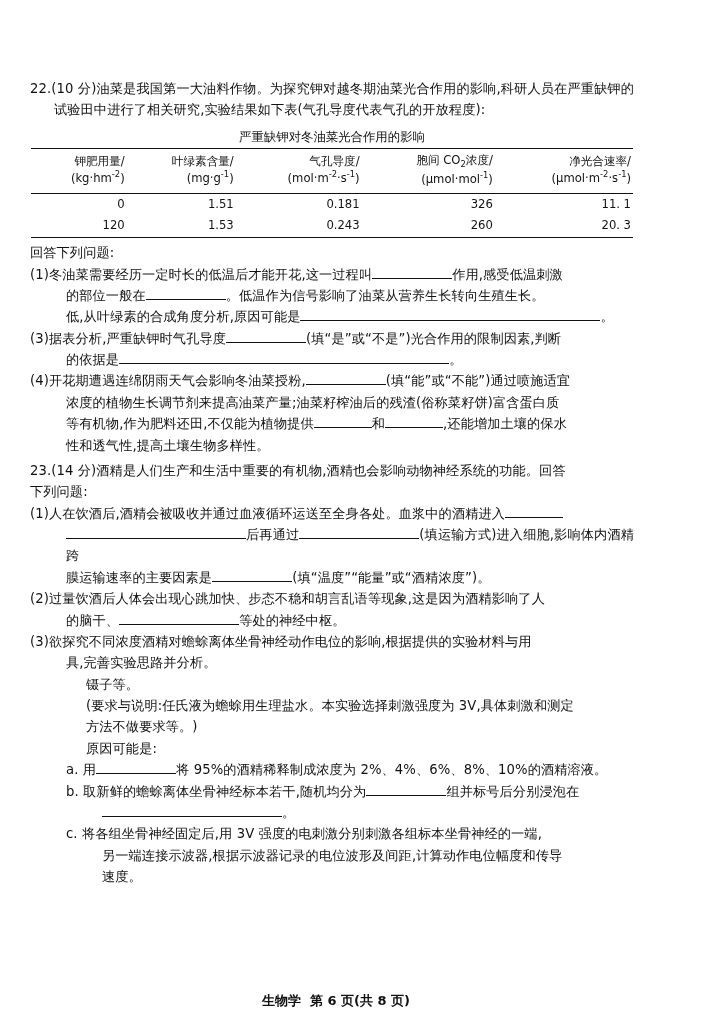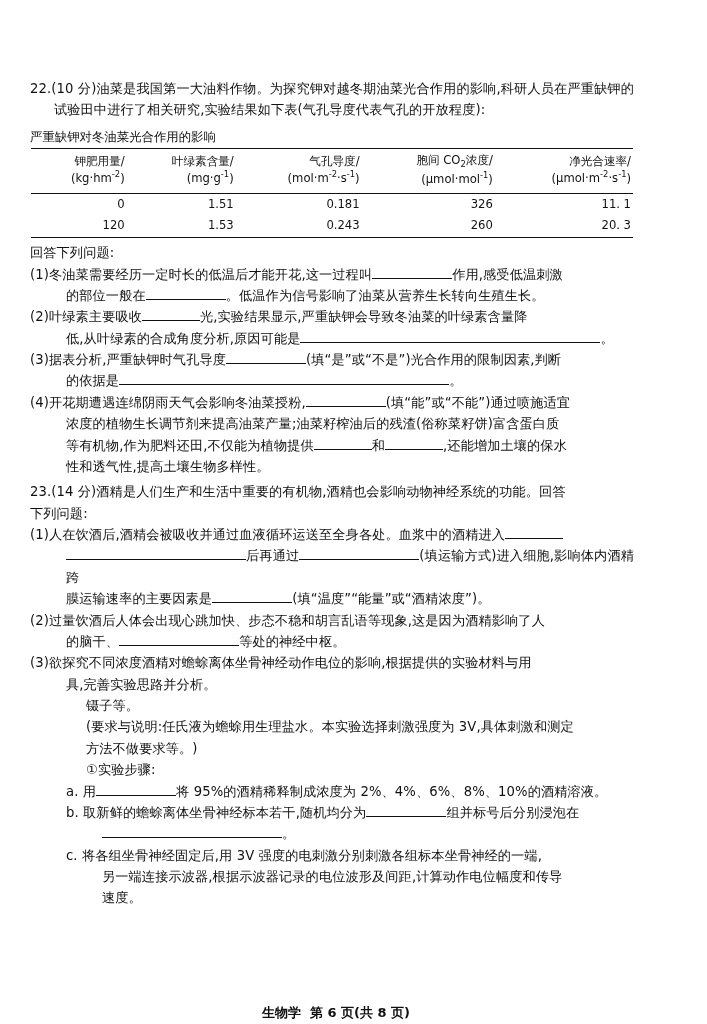--- a/index.html
+++ b/index.html
@@ -53,21 +53,21 @@
     height: 1em;
   }
   .b-s  { width: 58px; }
   .b-m  { width: 80px; }
   .b-l  { width: 120px; }
   .b-xl { width: 180px; }
   .b-full { width: 330px; }
   .b-wide { width: 300px; }
 
   .tbl-title {
-    text-align: left;
+    text-align: center;
     font-size: 12.4px;
     margin: 8px 0 2px 0;
     font-weight: 500;
   }
   table.data {
     border-collapse: collapse;
     width: 602px;
     margin: 0 auto;
     font-size: 11.6px;
   }
@@ -85,21 +85,21 @@
   table.data tbody tr:last-child td {
     border-bottom: 1.6px solid #111;
   }
   .sup { font-size: 0.72em; vertical-align: super; }
   .sub-s { font-size: 0.72em; vertical-align: sub; }
 
   .footer {
     position: absolute;
     left: 0;
     right: 0;
-    bottom: 2px;
+    bottom: 14px;
     text-align: center;
     font-size: 13px;
     font-weight: bold;
     margin-top: 44px;
   }
   .gap-s { height: 4px; }
 </style>
 </head>
 <body>
 
@@ -155,23 +155,20 @@
   <div class="gap-s"></div>
   <div class="q">回答下列问题:</div>
 
   <div class="q sub">
     <span>(1)</span><span>冬油菜需要经历一定时长的低温后才能开花,这一过程叫</span><span class="blank b-m"></span><span>作用,感受低温刺激</span>
   </div>
   <div class="q plain-indent">
     <span>的部位一般在</span><span class="blank b-m"></span><span>。低温作为信号影响了油菜从营养生长转向生殖生长。</span>
   </div>
 
-  <div class="q sub">
-    <span>(2)</span><span>叶绿素主要吸收</span><span class="blank b-s"></span><span>光,实验结果显示,严重缺钾会导致冬油菜的叶绿素含量降</span>
-  </div>
   <div class="q plain-indent">
     <span>低,从叶绿素的合成角度分析,原因可能是</span><span class="blank b-wide"></span><span>。</span>
   </div>
 
   <div class="q sub">
     <span>(3)</span><span>据表分析,严重缺钾时气孔导度</span><span class="blank b-m"></span><span>(填“是”或“不是”)光合作用的限制因素,判断</span>
   </div>
   <div class="q plain-indent">
     <span>的依据是</span><span class="blank b-full"></span><span>。</span>
   </div>
@@ -207,21 +204,21 @@
     <span>的脑干、</span><span class="blank b-l"></span><span>等处的神经中枢。</span>
   </div>
 
   <div class="q sub">
     <span>(3)</span><span>欲探究不同浓度酒精对蟾蜍离体坐骨神经动作电位的影响,根据提供的实验材料与用</span>
   </div>
   <div class="q plain-indent">具,完善实验思路并分析。</div>
   <div class="q plain-indent2">镊子等。</div>
   <div class="q plain-indent2">(要求与说明:任氏液为蟾蜍用生理盐水。本实验选择刺激强度为 3V,具体刺激和测定</div>
   <div class="q plain-indent2">方法不做要求等。)</div>
-  <div class="q plain-indent2">①实验步骤:</div>
+  <div class="q plain-indent2">原因可能是:</div>
 
   <div class="q sub-deep">
     <span>a.</span>
     <span>用</span><span class="blank b-m"></span><span>将 95%的酒精稀释制成浓度为 2%、4%、6%、8%、10%的酒精溶液。</span>
   </div>
 
   <div class="q sub-deep">
     <span>b.</span>
     <span>取新鲜的蟾蜍离体坐骨神经标本若干,随机均分为</span><span class="blank b-m"></span><span>组并标号后分别浸泡在</span>
   </div>

